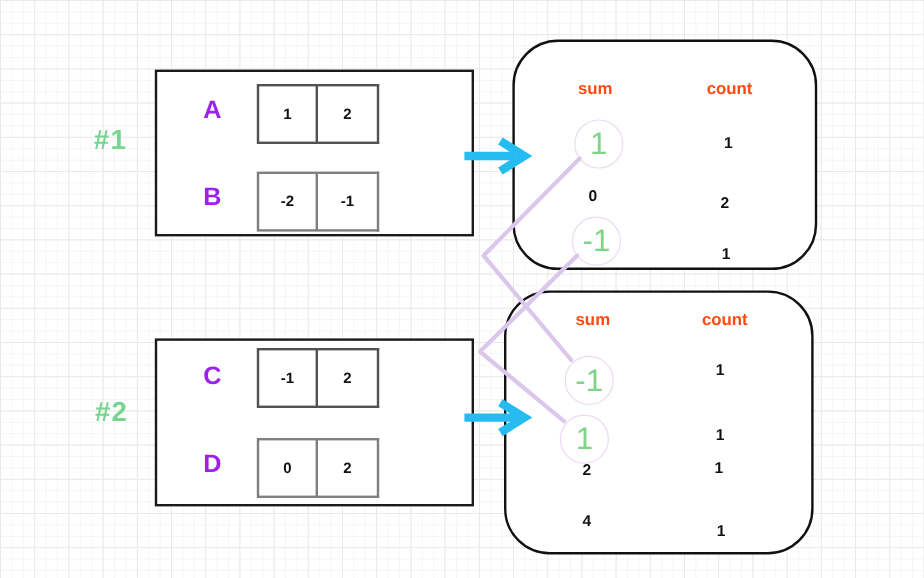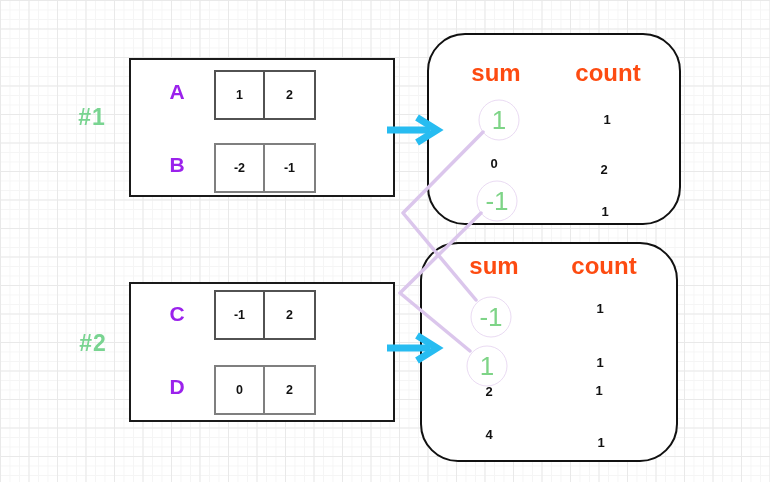--- a/index.html
+++ b/index.html
@@ -58,21 +58,21 @@
   .cells .cell + .cell { border-left-width: 0; }
 
   .map {
     position: absolute;
     background: #ffffff;
     border: 2px solid #111;
     border-radius: 38px;
   }
 
   .hdr {
-    font-size: 24px;
+    font-size: 14px;
     font-weight: 700;
     color: #fd4b11;
   }
 
   .circle {
     width: 41px;
     height: 41px;
     border: 1.6px solid #eadbf3;
     border-radius: 50%;
     display: flex;

